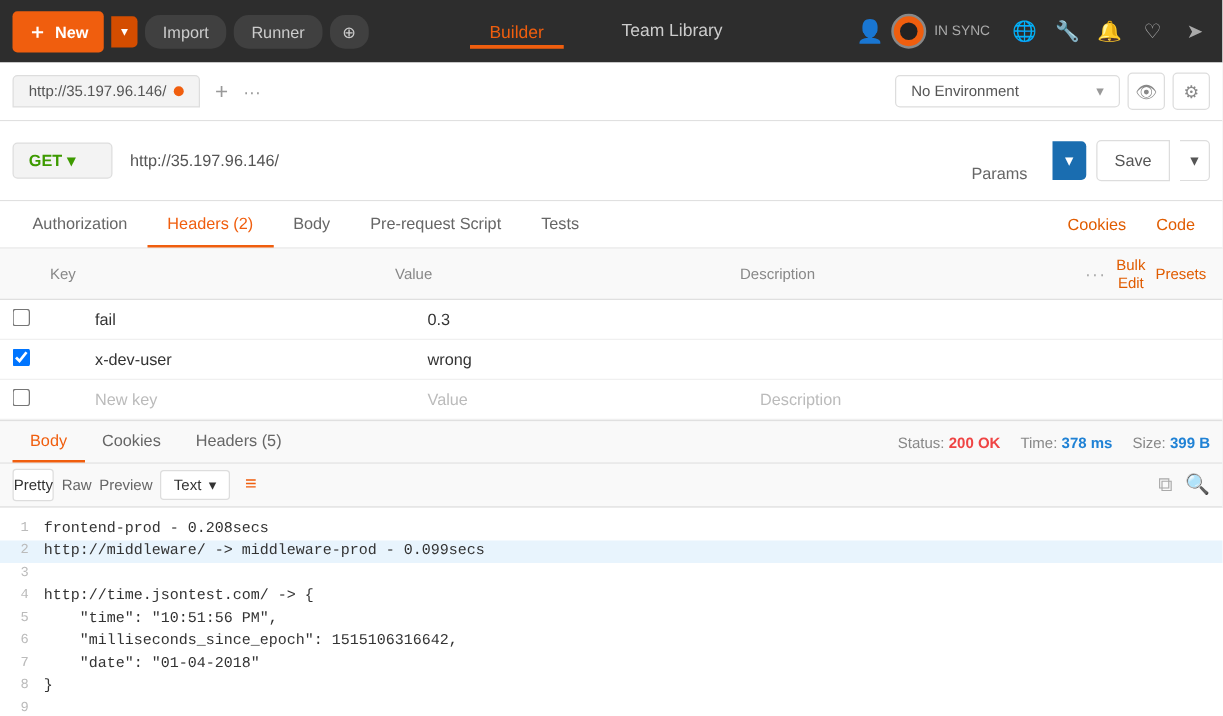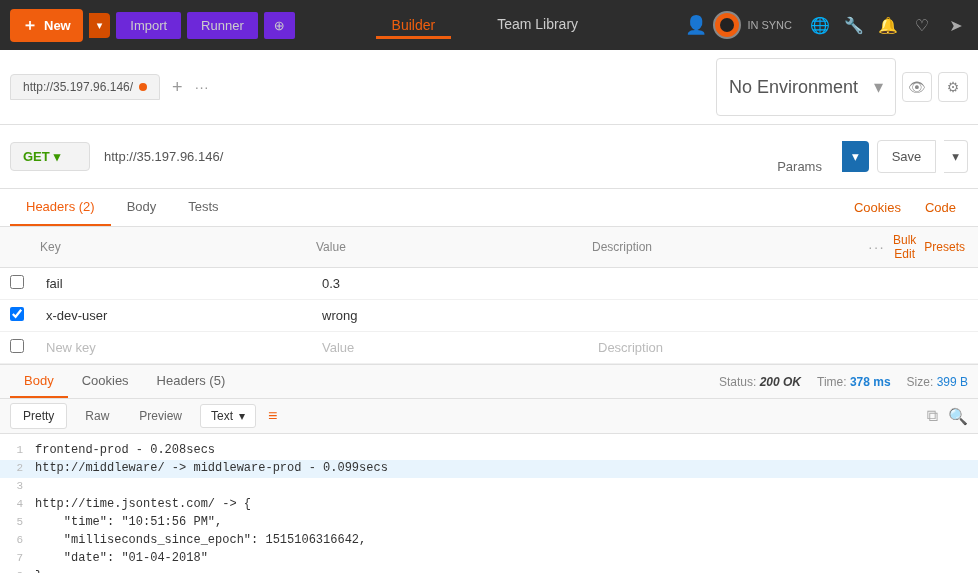--- a/index.html
+++ b/index.html
@@ -30,24 +30,24 @@
     .new-btn-caret {
       background: #d44d00;
       border: none;
       border-radius: 0 4px 4px 0;
       color: white;
       padding: 6px 8px;
       cursor: pointer;
       font-size: 11px;
     }
     .nav-btn {
-      background: #6d28d9;
+      background: #404040;
       color: #ccc;
       border: none;
-      border-radius: 2px;
+      border-radius: 12px;
       padding: 6px 14px;
       font-size: 13px;
       cursor: pointer;
     }
     .nav-tab {
       color: #ccc;
       padding: 6px 16px;
       cursor: pointer;
       font-size: 14px;
       border-bottom: 3px solid transparent;
@@ -253,20 +253,21 @@
     .col-check { width: 30px; }
     .col-key { flex: 1; }
     .col-value { flex: 1; }
     .col-desc { flex: 1; }
     .col-actions { width: 100px; display: flex; align-items: center; gap: 8px; }
     .header-row {
       display: flex;
       align-items: center;
       padding: 6px 10px;
       border-bottom: 1px solid #f0f0f0;
+      gap: 30px;
     }
     .header-row input[type=checkbox] {
       width: 14px;
       height: 14px;
       cursor: pointer;
     }
     .header-cell {
       flex: 1;
       font-size: 13px;
       color: #333;
@@ -312,35 +313,35 @@
       border-bottom: 2px solid #f05e0e;
     }
     .status-area {
       margin-left: auto;
       display: flex;
       align-items: center;
       gap: 16px;
       font-size: 12px;
       color: #888;
     }
-    .status-ok { color: #404040; font-weight: 600; font-style: italic; }
+    .status-ok { color: #ef4444; font-weight: 600; }
     .status-time { color: #2082d5; font-weight: 600; }
-    .status-size { color: #2082d5; font-weight: 400; }
+    .status-size { color: #2082d5; font-weight: 700; }
 
     
     .response-toolbar {
       display: flex;
       align-items: center;
       background: #f9f9f9;
       border-bottom: 1px solid #e0e0e0;
       padding: 4px 10px;
       gap: 6px;
     }
     .resp-tab {
-      padding: 5px 12px;
+      padding: 5px 0;
       font-size: 12px;
       color: #666;
       cursor: pointer;
       border-radius: 3px;
     }
     .resp-tab.active {
       background: #fff;
       border: 1px solid #ddd;
       color: #333;
     }
@@ -405,22 +406,22 @@
     .line-content {
       flex: 1;
       color: #333;
       white-space: pre;
     }
     .env-select {
       display: flex;
       align-items: center;
       border: 1px solid #ddd;
       border-radius: 4px;
-      padding: 17px 12px;
-      font-size: 18px;
+      padding: 5px 12px;
+      font-size: 12px;
       color: #555;
       cursor: pointer;
       gap: 6px;
       background: #fff;
       min-width: 180px;
     }
     .env-icon-btn {
       background: none;
       border: 1px solid #ddd;
       border-radius: 4px;
@@ -523,22 +524,24 @@
       <span>▾</span>
     </div>
     <input class="url-input" type="text" value="http://35.197.96.146/" style="">
     <button class="params-btn">Params</button>
     <button class="send-caret">▾</button>
     <button class="save-btn">Save</button>
     <button class="save-caret">▾</button>
   </div>
 
   <div class="tabs-row">
+    <span class="tab-item">Authorization</span>
     <span class="tab-item active">Headers (2)</span>
     <span class="tab-item">Body</span>
+    <span class="tab-item">Pre-request Script</span>
     <span class="tab-item">Tests</span>
     <div class="tab-spacer"></div>
     <span class="tab-link" style="color:#e05c00;">Cookies</span>
     <span class="tab-link" style="color:#e05c00;">Code</span>
   </div>
 
   <div class="headers-table">
     <div class="headers-table-header">
       <div class="col-check"></div>
       <div class="col-key">Key</div>

